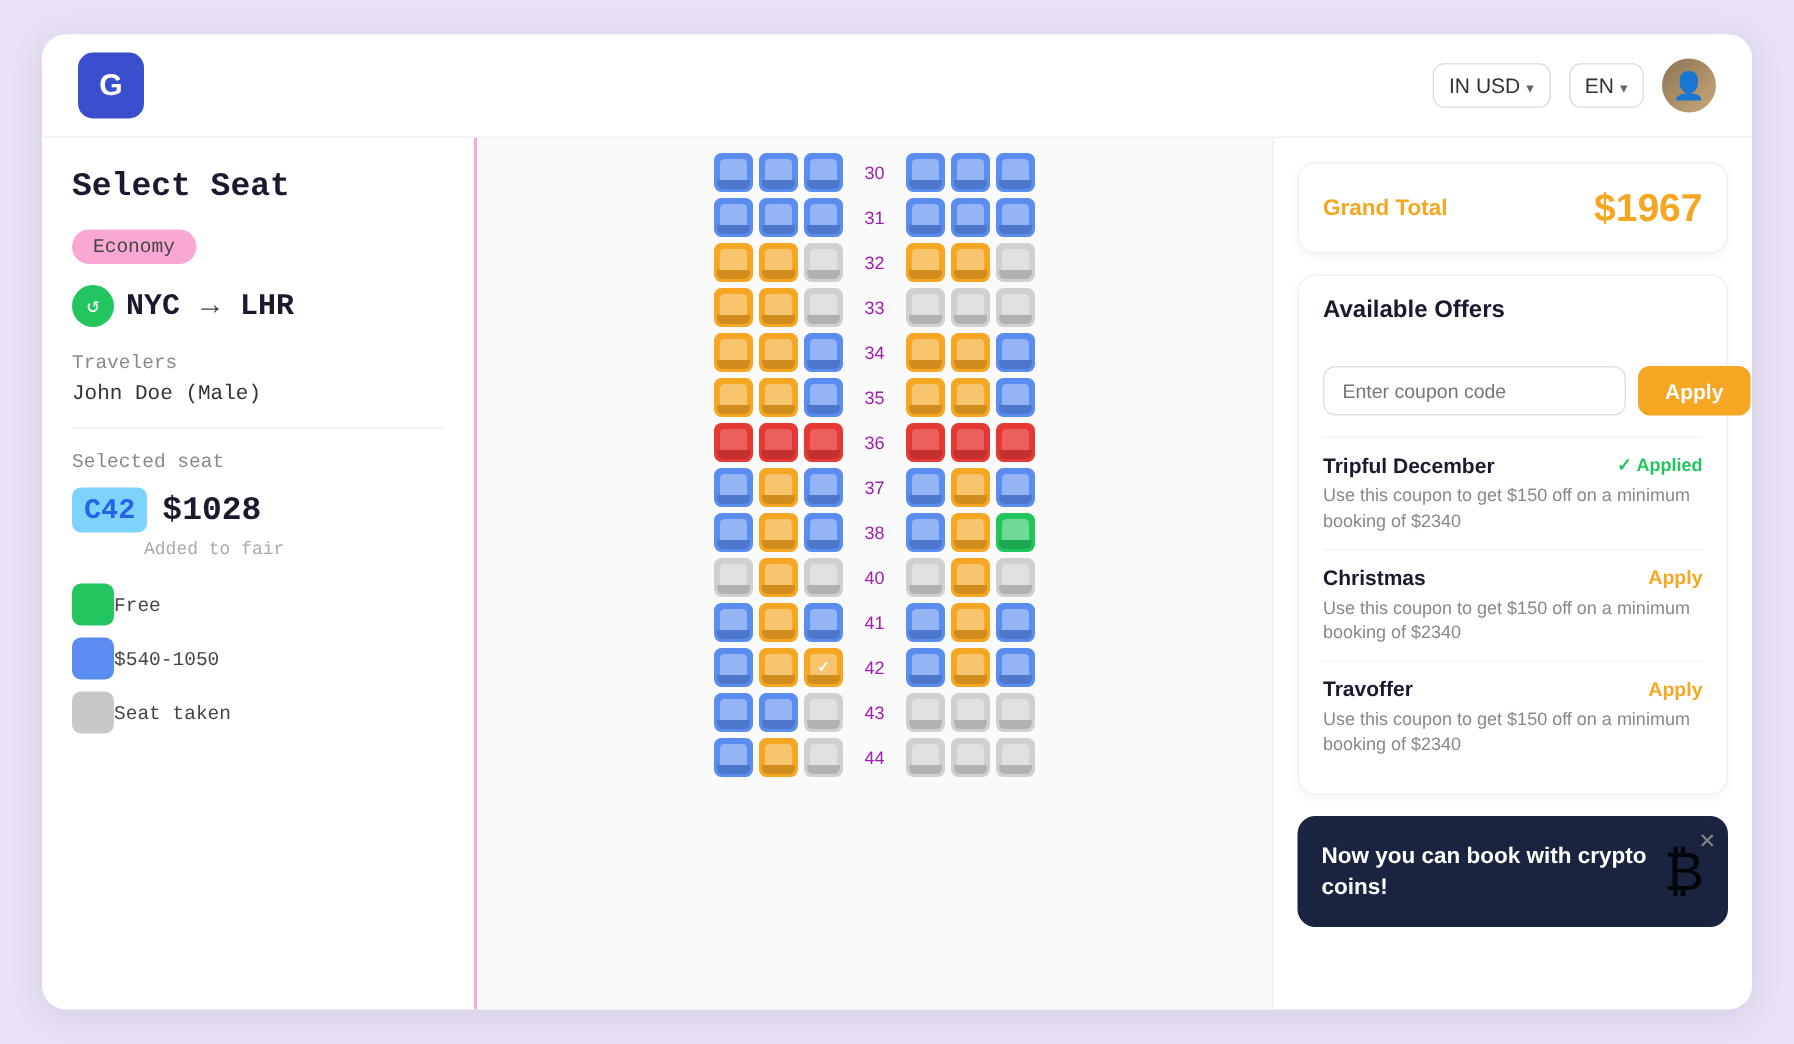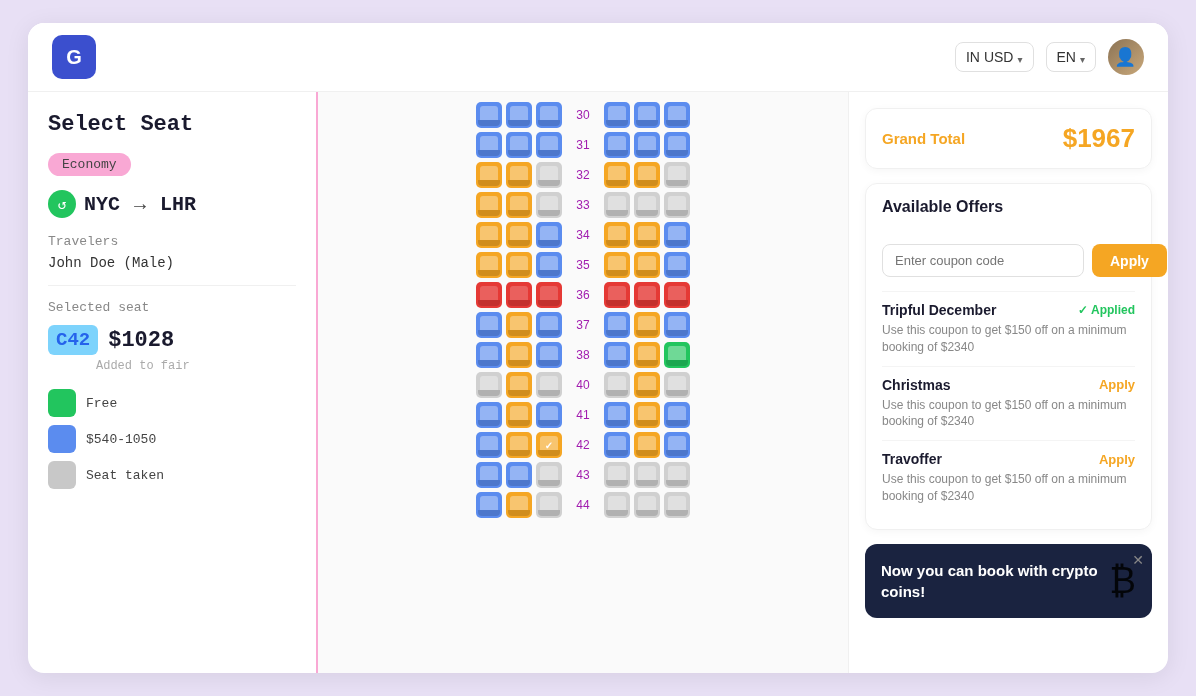--- a/index.html
+++ b/index.html
@@ -167,21 +167,20 @@
     }
     .added-to-fair {
       font-size: 12px;
       color: #aaa;
       margin-left: 48px;
       margin-bottom: 16px;
     }
     .legend-item {
       display: flex;
       align-items: center;
-      gap: 10px;
       margin-bottom: 8px;
     }
     .legend-icon {
       width: 28px;
       height: 28px;
       border-radius: 6px;
       flex-shrink: 0;
     }
     .legend-icon.free { background: #22c55e; }
     .legend-icon.blue { background: #5b8cef; }

